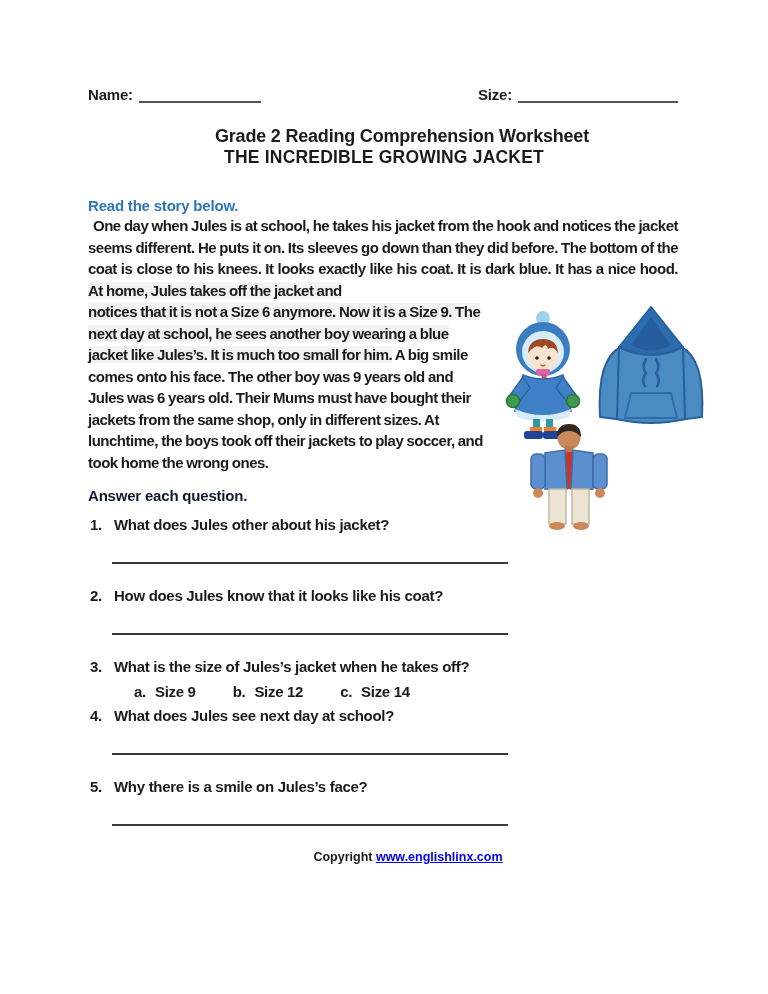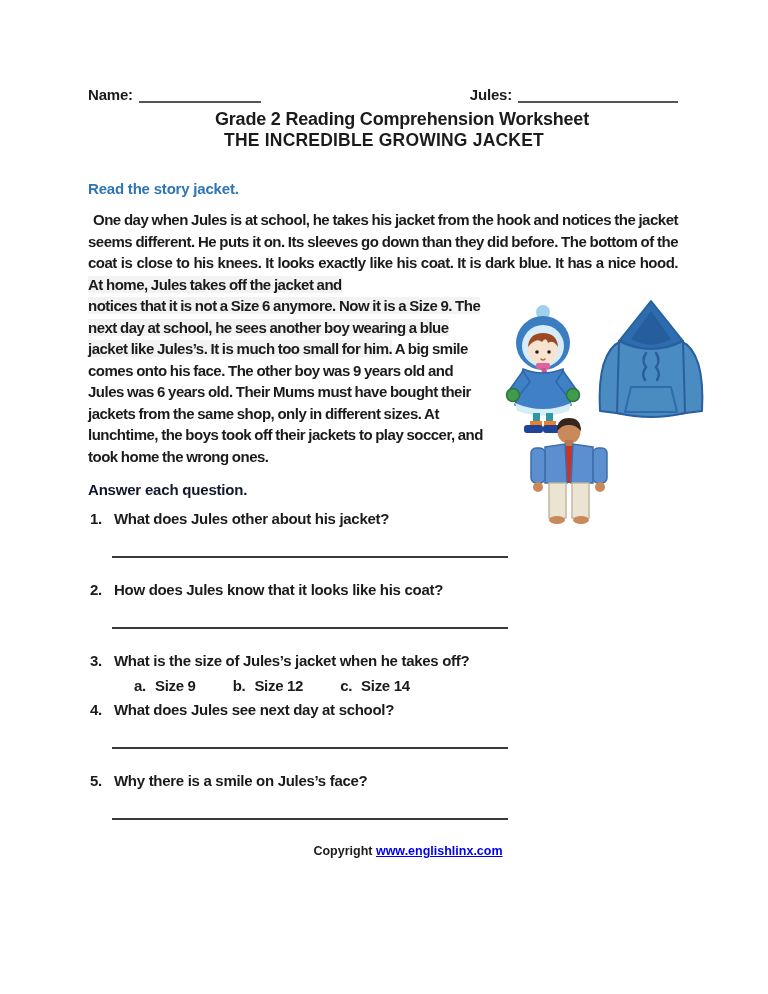--- a/index.html
+++ b/index.html
@@ -17,33 +17,33 @@
     display:flex; justify-content:space-between; align-items:flex-end;
     font-size:15px; letter-spacing:-0.2px;
   }
   .field { display:flex; align-items:flex-end; }
   .field-label { margin-right:6px;text-align:center; }
   .write-line { display:inline-block; height:17px; border-bottom:2px solid #555; }
   .name-line { width:122px; }
   .date-line { width:160px; }
 
   
-  .worksheet-title { text-align:center; font-size:18px; margin-top:6px; letter-spacing:-0.2px;padding-left:36px; }
+  .worksheet-title { text-align:center; font-size:18px; margin-top:23px; letter-spacing:-0.2px;padding-left:36px; }
   .story-title     { text-align:center; font-size:17.5px; letter-spacing:0.2px; }
   .story-author    { text-align:center; font-size:13px;  margin-top:8px;  letter-spacing:0.8px; }
 
   
   .section-heading { margin-left:88px; font-size:15px; letter-spacing:-0.2px; }
   .read-heading   { margin-top:29px; }
   .answer-heading { margin-top:14px; }
 
   
   .story { margin-left:88px; font-size:15px; line-height:21.5px;
            letter-spacing:-0.5px; word-spacing:-0.5px; }
-  .story-p1 { width:590px; text-align:justify; text-indent:5px; margin-top:12px; }
+  .story-p1 { width:590px; text-align:justify; text-indent:5px; margin-top:1px; }
   .story-p2 { width:624px; text-align:left; }
   .hl { background:#f3f3f3; }
 
   
   .story-images {
     float:right; width:213px; height:228px; position:relative;
     margin-left:8px; margin-top:2px;
   }
   .img-winter-kid { position:absolute; left:0;   top:6;  top:6px; }
   .img-hoodie     { position:absolute; right:0;  top:0; }
@@ -70,29 +70,29 @@
 <body>
 
 <div class="sheet">
 
   <div class="name-date-row">
     <div class="field">
       <span class="field-label">Name:</span>
       <span class="write-line name-line"></span>
     </div>
     <div class="field">
-      <span class="field-label">Jules:</span>
+      <span class="field-label">Size:</span>
       <span class="write-line date-line"></span>
     </div>
   </div>
 
   <div class="worksheet-title">Grade 2 Reading Comprehension Worksheet</div>
   <div class="story-title">THE INCREDIBLE GROWING JACKET</div>
 
-  <div class="section-heading read-heading" style="color:#2e75b6">Read the story jacket.</div>
+  <div class="section-heading read-heading" style="color:#2e75b6">Read the story below.</div>
 
   <div class="story">
     <p class="story-p1"><span>One day when Jules is at school, he takes his jacket from the hook and notices the jacket seems different. He puts it on. Its sleeves go down than they did before. The bottom of the coat is close to his knees.  It looks exactly like his coat. It is dark blue. It has a nice hood. </span><span class="hl">At home, Jules takes off the jacket and</span></p>
     <p class="story-p2"><span class="story-images">
 
         <svg class="img-hoodie" width="122" height="124" viewBox="0 0 120 124">
           <path d="M60 4 L28 44 Q60 60 92 44 Z" fill="#2e6cb0" stroke="#27639f" stroke-width="2" stroke-linejoin="round"></path>
           <path d="M60 14 L40 42 Q60 53 80 42 Z" fill="#255d9d"></path>
           <path d="M30 44 C13 52 7 78 9 114 L33 117 L35 64 Z" fill="#4a8bc2" stroke="#2a5f9e" stroke-width="2" stroke-linejoin="round"></path>
           <path d="M90 44 C107 52 113 78 111 114 L87 117 L85 64 Z" fill="#4a8bc2" stroke="#2a5f9e" stroke-width="2" stroke-linejoin="round"></path>

